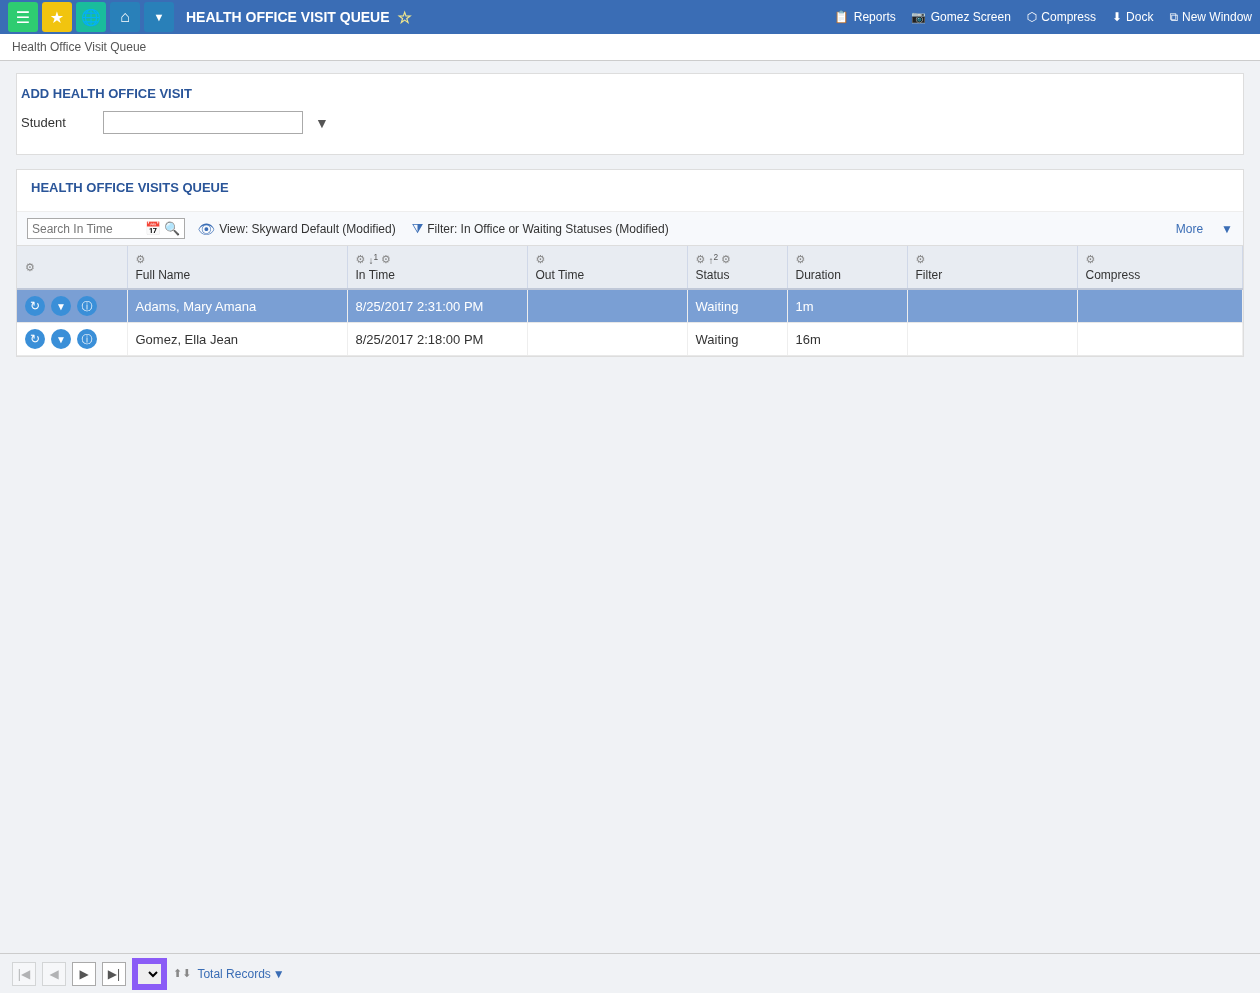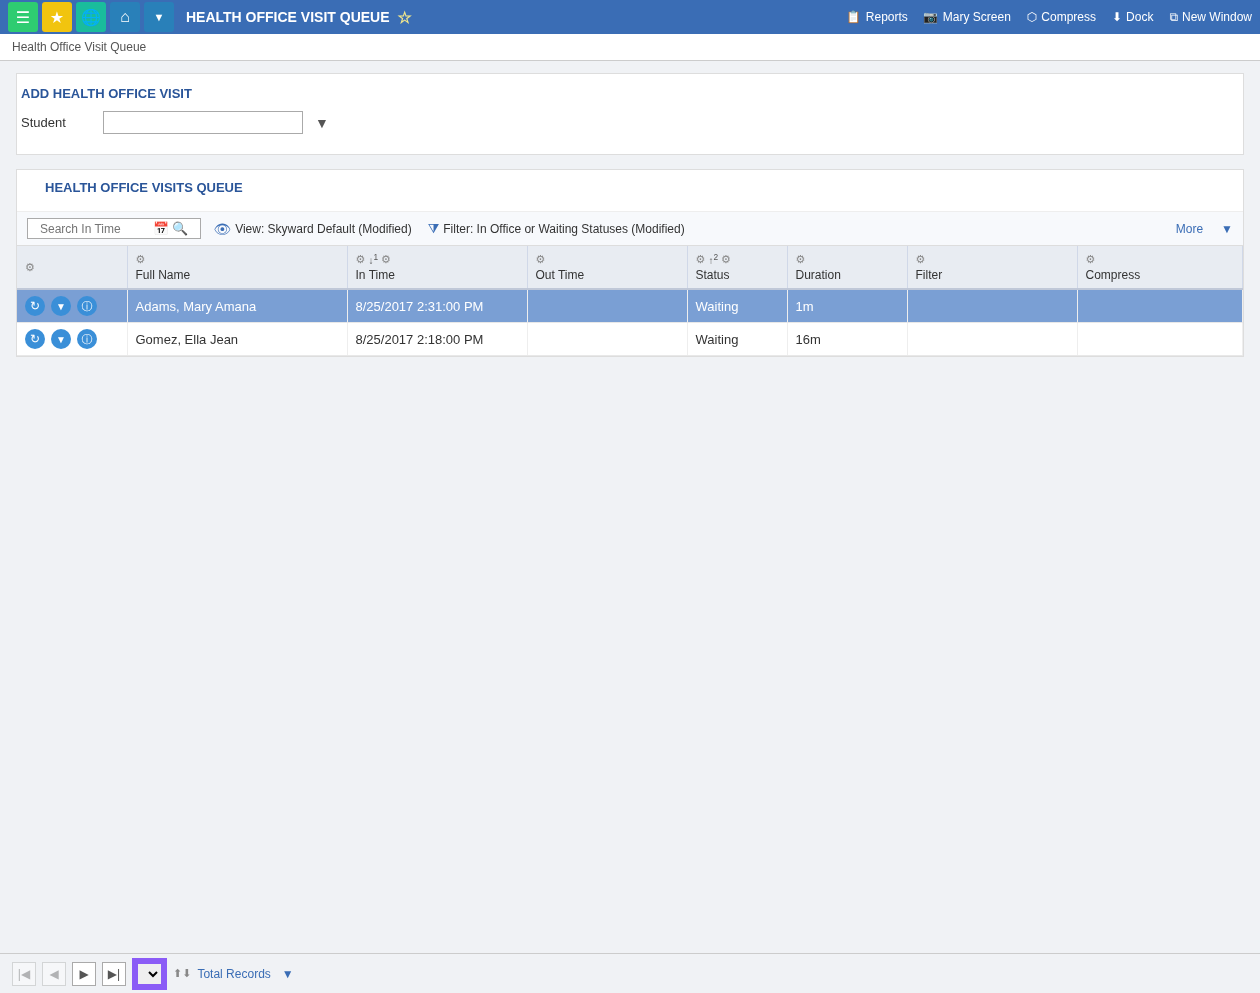--- a/index.html
+++ b/index.html
@@ -106,37 +106,37 @@
       color: #555;
       cursor: pointer;
     }
 
     
     .queue-section {
       background: white;
       border: 1px solid #ddd;
     }
     .queue-header {
-      padding: 10px 28px 6px;
+      padding: 10px 14px 6px;
       border-bottom: 1px solid #eee;
     }
     .queue-toolbar {
       display: flex;
       align-items: center;
       padding: 6px 10px;
       gap: 8px;
       border-bottom: 1px solid #ddd;
       background: #f7f9fc;
     }
     .search-box {
       display: flex;
       align-items: center;
       border: 1px solid #aaa;
       background: white;
-      padding: 2px 12px;
+      padding: 2px 4px;
       gap: 3px;
     }
     .search-input {
       border: none;
       outline: none;
       font-size: 12px;
       width: 110px;
     }
     .toolbar-btn {
       display: flex;
@@ -249,21 +249,21 @@
       padding: 2px 4px;
       font-size: 12px;
       width: 35px;
     }
     .total-records-btn {
       color: #3a6db5;
       font-size: 12px;
       cursor: pointer;
       display: flex;
       align-items: center;
-      gap: 11px;
+      gap: 2px;
     }
 
     
     .eye-icon { color: #3a6db5; font-size: 14px; }
     .filter-icon { color: #3a6db5; font-size: 13px; }
 
     .th-gear { color: #888; font-size: 11px; cursor: pointer; float: right; }
   </style>
 </head>
 <body>
@@ -278,21 +278,21 @@
     <span>HEALTH OFFICE VISIT QUEUE</span>
     <span class="topbar-star">☆</span>
   </div>
   <div class="topbar-actions">
     <div class="topbar-action-btn">
       <span>📋</span>
       <span>Reports</span>
     </div>
     <div class="topbar-action-btn">
       <span>📷</span>
-      <span>Mary Screen</span>
+      <span>Gomez Screen</span>
     </div>
     <div class="topbar-action-btn">
       <span>⬡</span>
       <span>Compress</span>
     </div>
     <div class="topbar-action-btn">
       <span>⬇</span>
       <span>Dock</span>
     </div>
     <div class="topbar-action-btn">

